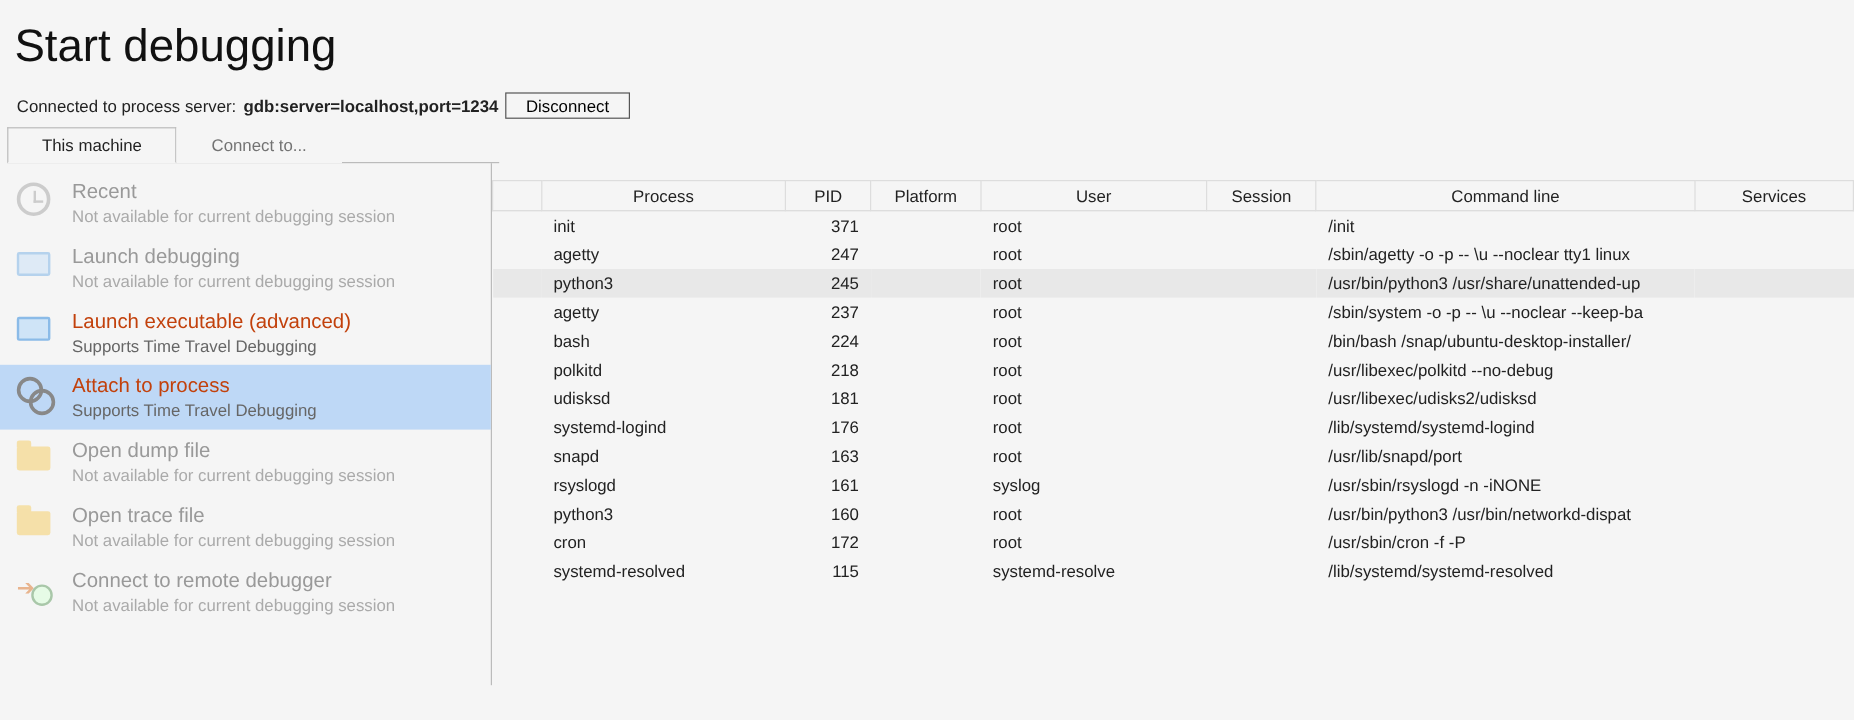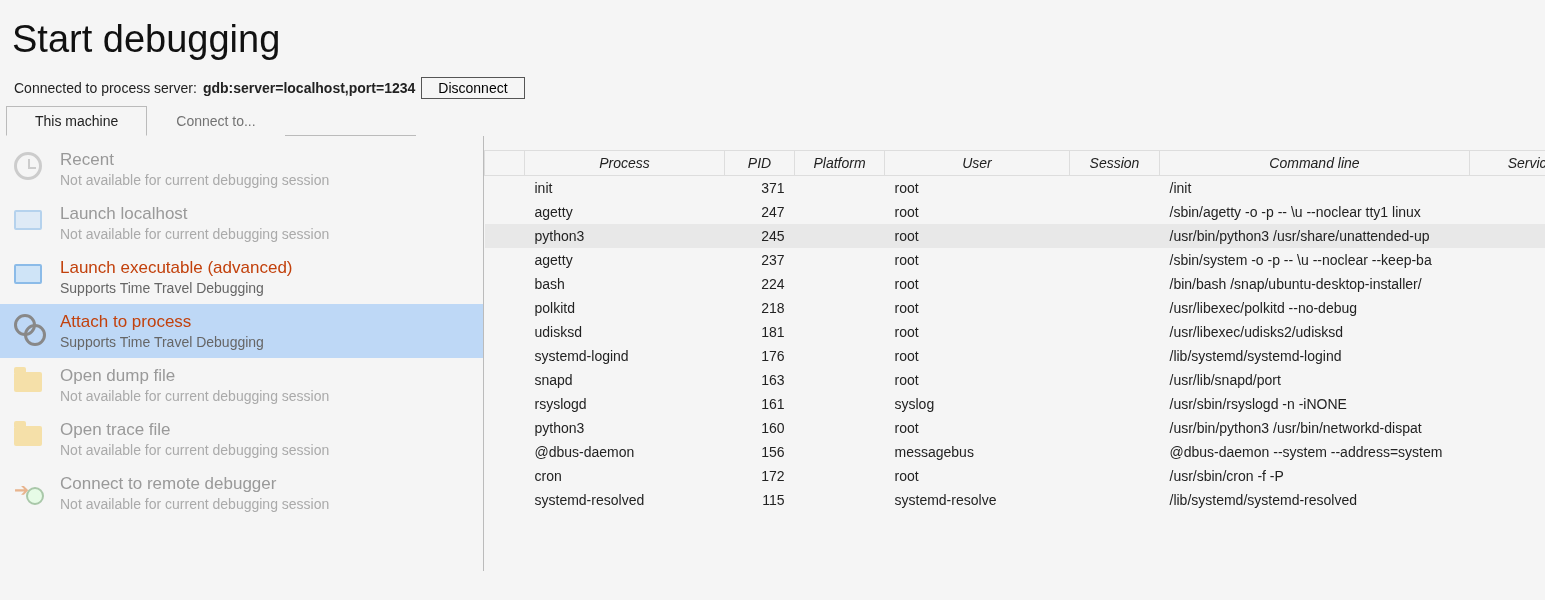--- a/index.html
+++ b/index.html
@@ -50,21 +50,21 @@
     top: 1px;
     cursor: pointer;
   }
   .tab.active { background: #f5f5f5; border-bottom: 1px solid #f5f5f5; }
   .tab.inactive { border-color: transparent; color: #737373; }
   .main {
     display: flex;
     height: calc(100% - 165px);
   }
   .sidebar {
-    width: 484px;
+    width: 410px;
     border-right: 1px solid #bbb;
     padding-top: 6px;
   }
   .side-item {
     display: flex;
     align-items: flex-start;
     gap: 14px;
     padding: 8px 10px 8px 14px;
     cursor: pointer;
   }
@@ -92,21 +92,20 @@
     table-layout: fixed;
   }
   thead th {
     font-weight: 400;
     text-align: center;
     border: 1px solid #ddd;
     background: #f5f5f5;
     padding: 4px 6px;
     white-space: nowrap;
     overflow: hidden;
-    font-style: italic;
   }
   tbody td {
     padding: 4px 10px;
     white-space: nowrap;
     overflow: hidden;
     text-overflow: ellipsis;
     border: none;
   }
   tbody tr.hover { background: #e8e8e8; }
   col.indent { width: 40px; }
@@ -163,21 +162,21 @@
         <div class="txt">
           <div class="t1">Recent</div>
           <div class="t2">Not available for current debugging session</div>
         </div>
       </div>
       <div class="side-item disabled">
         <div class="icon">
           <div class="ic-rect"></div>
         </div>
         <div class="txt">
-          <div class="t1">Launch localhost</div>
+          <div class="t1">Launch debugging</div>
           <div class="t2">Not available for current debugging session</div>
         </div>
       </div>
       <div class="side-item">
         <div class="icon">
           <div class="ic-rect solid"></div>
         </div>
         <div class="txt">
           <div class="t1">Launch executable (advanced)</div>
           <div class="t2">Supports Time Travel Debugging</div>
@@ -350,30 +349,20 @@
             <td class="process">python3</td>
             <td class="pid">160</td>
             <td class="platform"></td>
             <td class="user">root</td>
             <td class="session"></td>
             <td class="cmd">/usr/bin/python3 /usr/bin/networkd-dispat</td>
             <td class="services"></td>
           </tr>
           <tr>
             <td class="indent"></td>
-            <td class="process">@dbus-daemon</td>
-            <td class="pid">156</td>
-            <td class="platform"></td>
-            <td class="user">messagebus</td>
-            <td class="session"></td>
-            <td class="cmd">@dbus-daemon --system --address=system</td>
-            <td class="services"></td>
-          </tr>
-          <tr>
-            <td class="indent"></td>
             <td class="process">cron</td>
             <td class="pid">172</td>
             <td class="platform"></td>
             <td class="user">root</td>
             <td class="session"></td>
             <td class="cmd">/usr/sbin/cron -f -P</td>
             <td class="services"></td>
           </tr>
           <tr>
             <td class="indent"></td>

